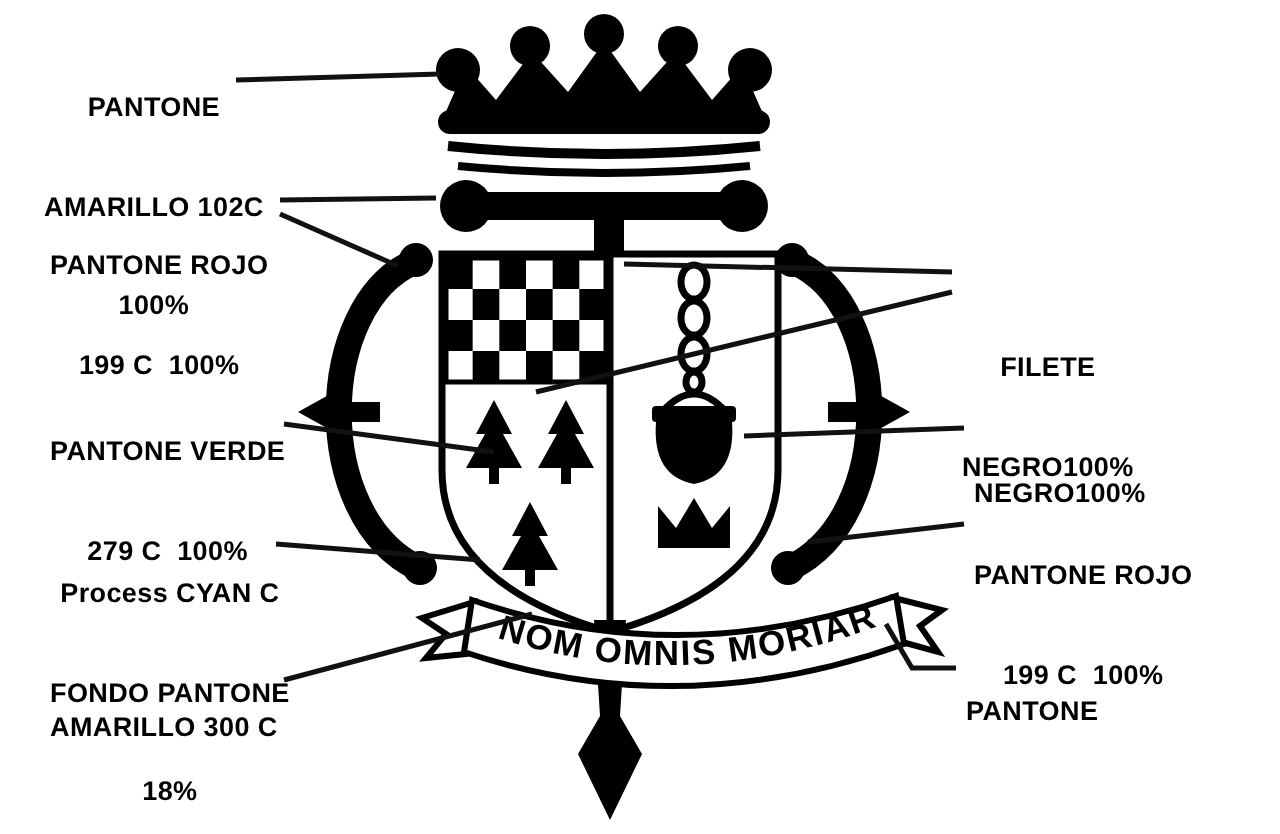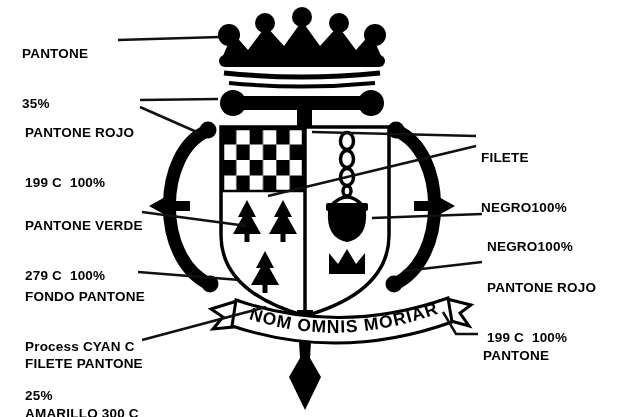--- a/index.html
+++ b/index.html
@@ -13,27 +13,28 @@
   .stage { position: absolute; left: 0; top: 0; width: 640px; height: 417px; }
   .label {
     position: absolute;
     z-index: 2;
     color: #000;
     font-weight: 700;
     font-size: 13.5px;
     line-height: 16.5px;
     letter-spacing: .2px;
     white-space: pre;
+    text-align: center;
   }
   .lbl-amarillo102  { left: 22px;  top: 13px;  }
   .lbl-rojo-left    { left: 25px;  top: 92px;  }
   .lbl-verde        { left: 25px;  top: 185px; }
   .lbl-fondo        { left: 25px;  top: 256px; }
   .lbl-filete-am    { left: 25px;  top: 323px; }
-  .lbl-filete-negro { left: 481px; top: 117px; }
+  .lbl-filete-negro { left: 481px; top: 143px; }
   .lbl-negro        { left: 487px; top: 206px; }
   .lbl-rojo-right   { left: 487px; top: 247px; }
   .lbl-tipografia   { left: 483px; top: 315px; }
 </style>
 </head>
 <body>
 
 <svg class="stage" width="640" height="417" viewBox="0 0 640 417" xmlns="http://www.w3.org/2000/svg" xmlns:xlink="http://www.w3.org/1999/xlink">
 
   <defs>
@@ -138,41 +139,41 @@
     <line x1="476" y1="136" x2="312" y2="132"></line>
     <line x1="476" y1="146" x2="268" y2="196"></line>
     <line x1="482" y1="214" x2="372" y2="218"></line>
     <line x1="482" y1="262" x2="404" y2="271"></line>
     <polyline points="478,334 456,334 443,312"></polyline>
   </g>
 </svg>
 
 <div class="label lbl-amarillo102">
   <div>PANTONE</div>
-  <div>35%</div>
+  <div>AMARILLO 102C</div>
+  <div>100%</div>
 </div>
 
 <div class="label lbl-rojo-left">
   <div>PANTONE ROJO</div>
   <div>199 C  100%</div>
 </div>
 
 <div class="label lbl-verde">
   <div>PANTONE VERDE</div>
   <div>279 C  100%</div>
 </div>
 
 <div class="label lbl-fondo">
+  <div>Process CYAN C</div>
   <div>FONDO PANTONE</div>
-  <div>Process CYAN C</div>
-  <div>25%</div>
+  <div>18%</div>
 </div>
 
 <div class="label lbl-filete-am">
-  <div>FILETE PANTONE</div>
   <div>AMARILLO 300 C</div>
   
 </div>
 
 <div class="label lbl-filete-negro">
   <div>FILETE</div>
   <div>NEGRO100%</div>
 </div>
 
 <div class="label lbl-negro">

